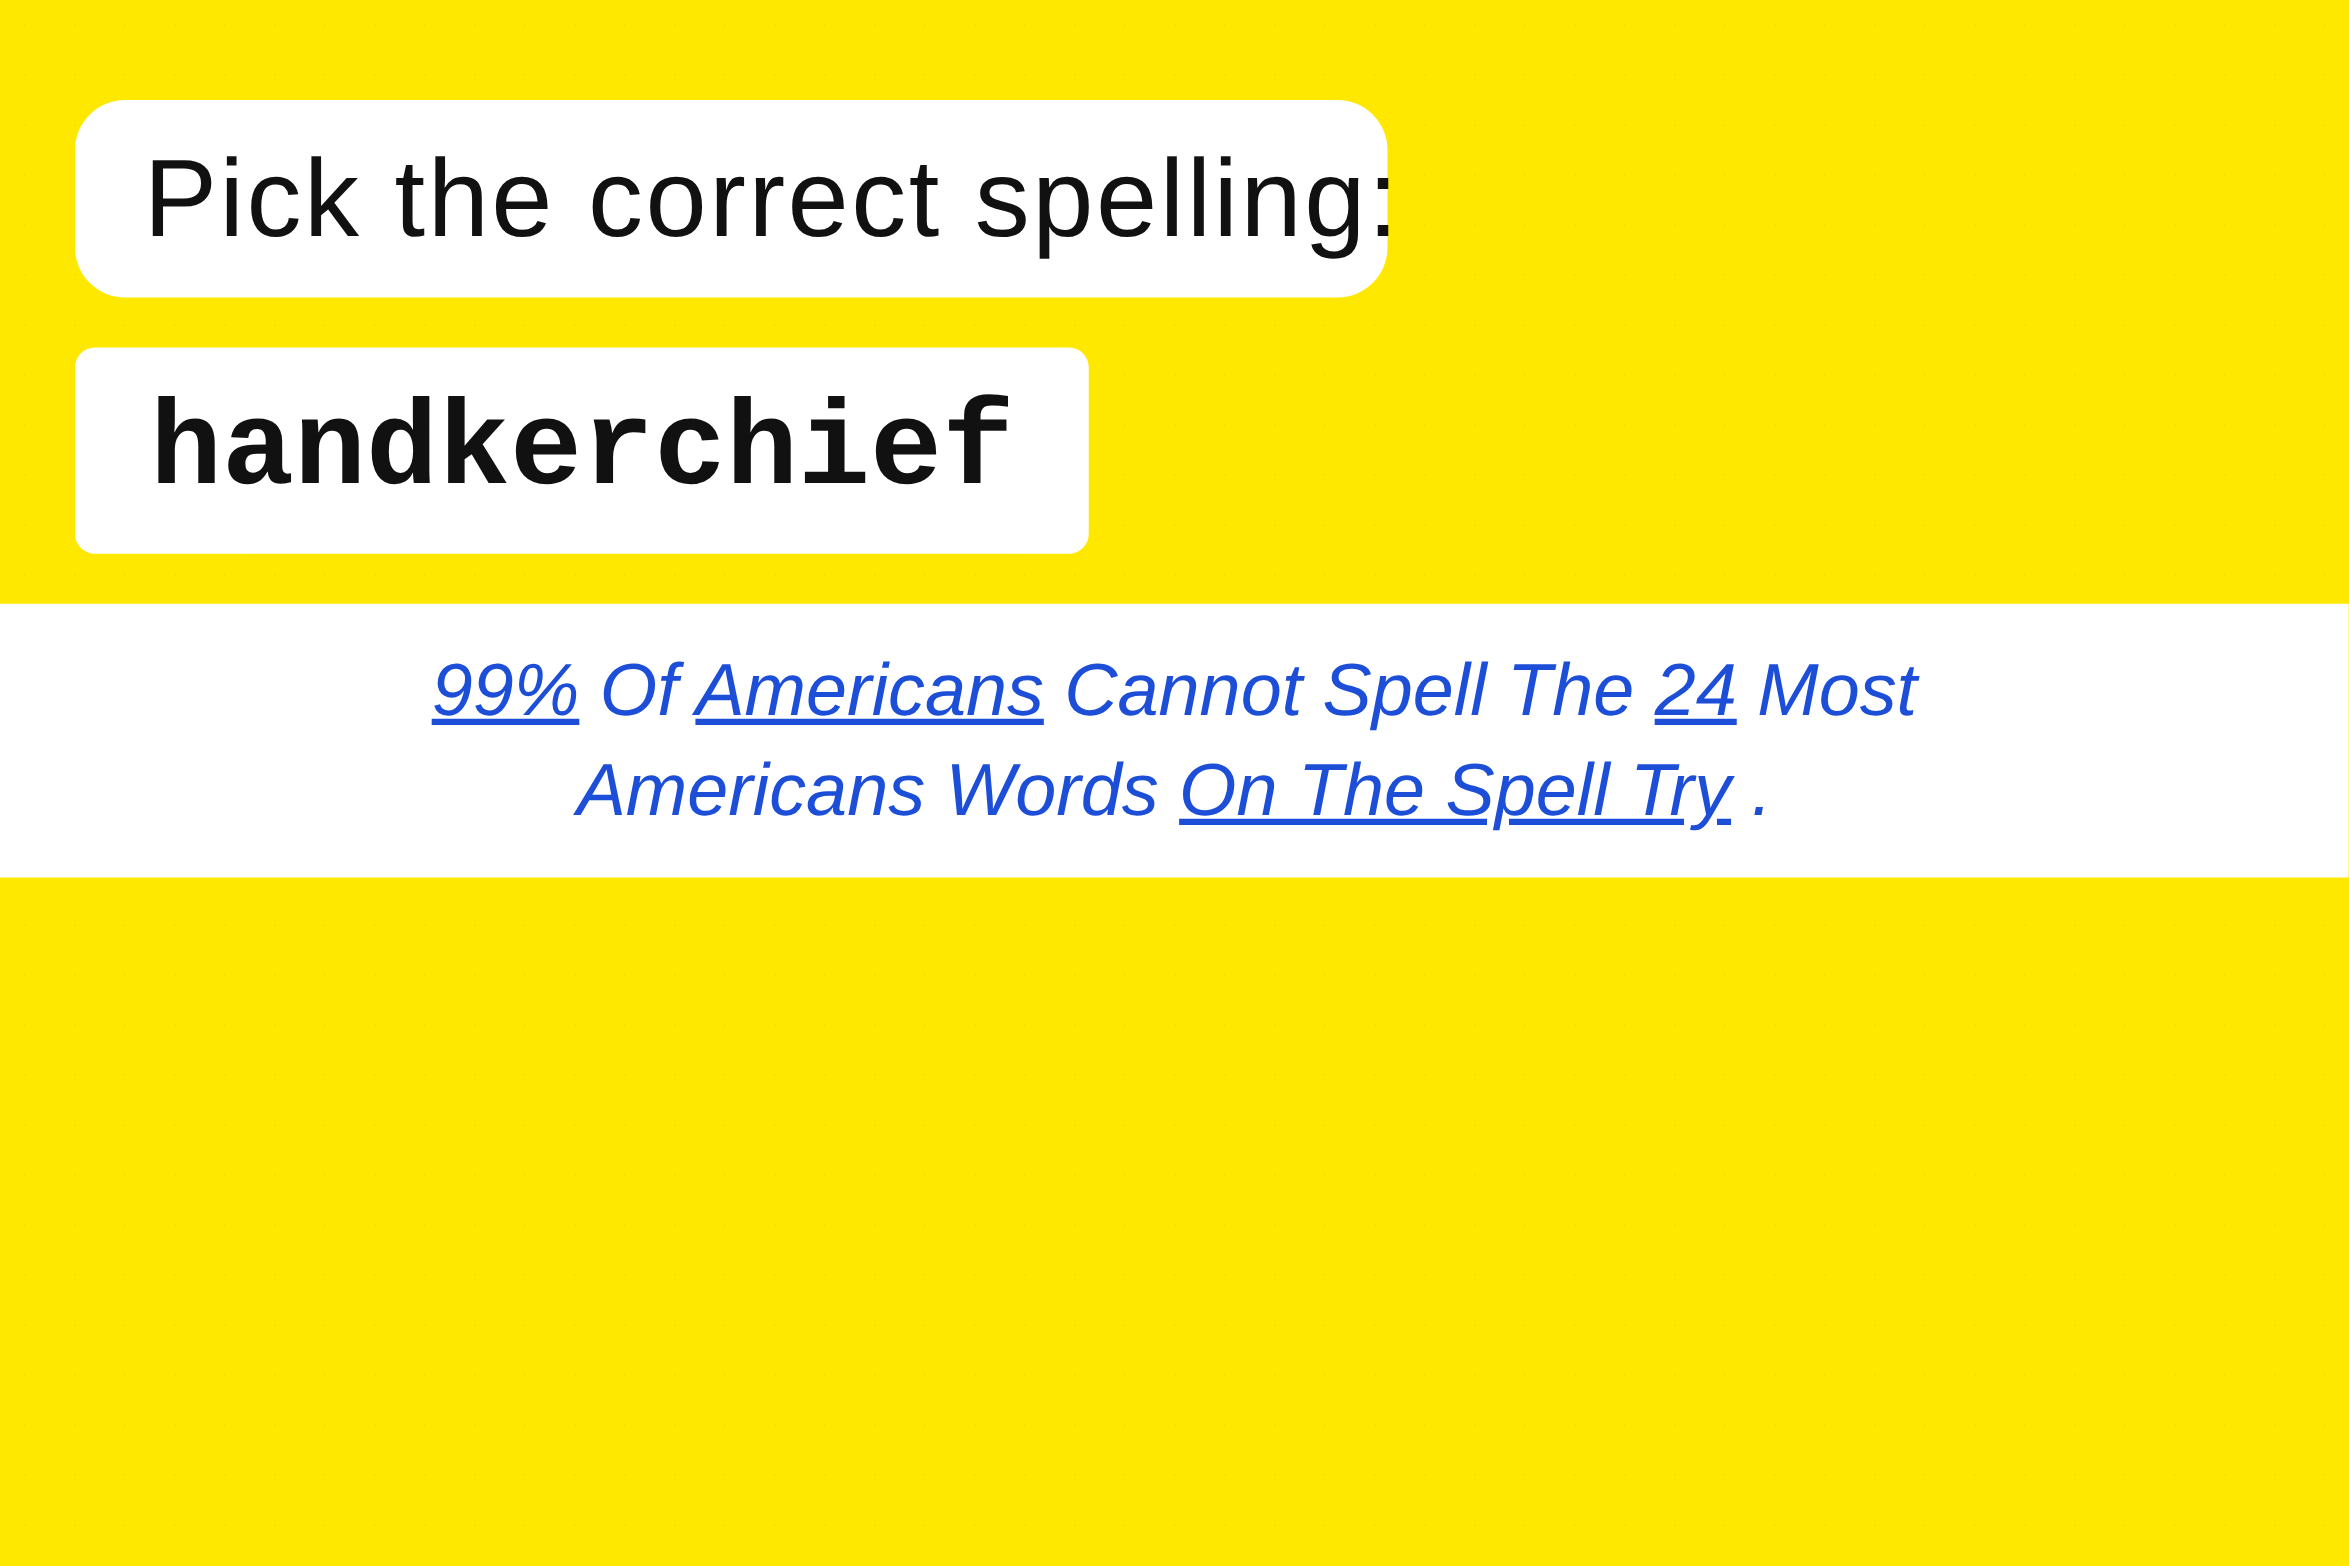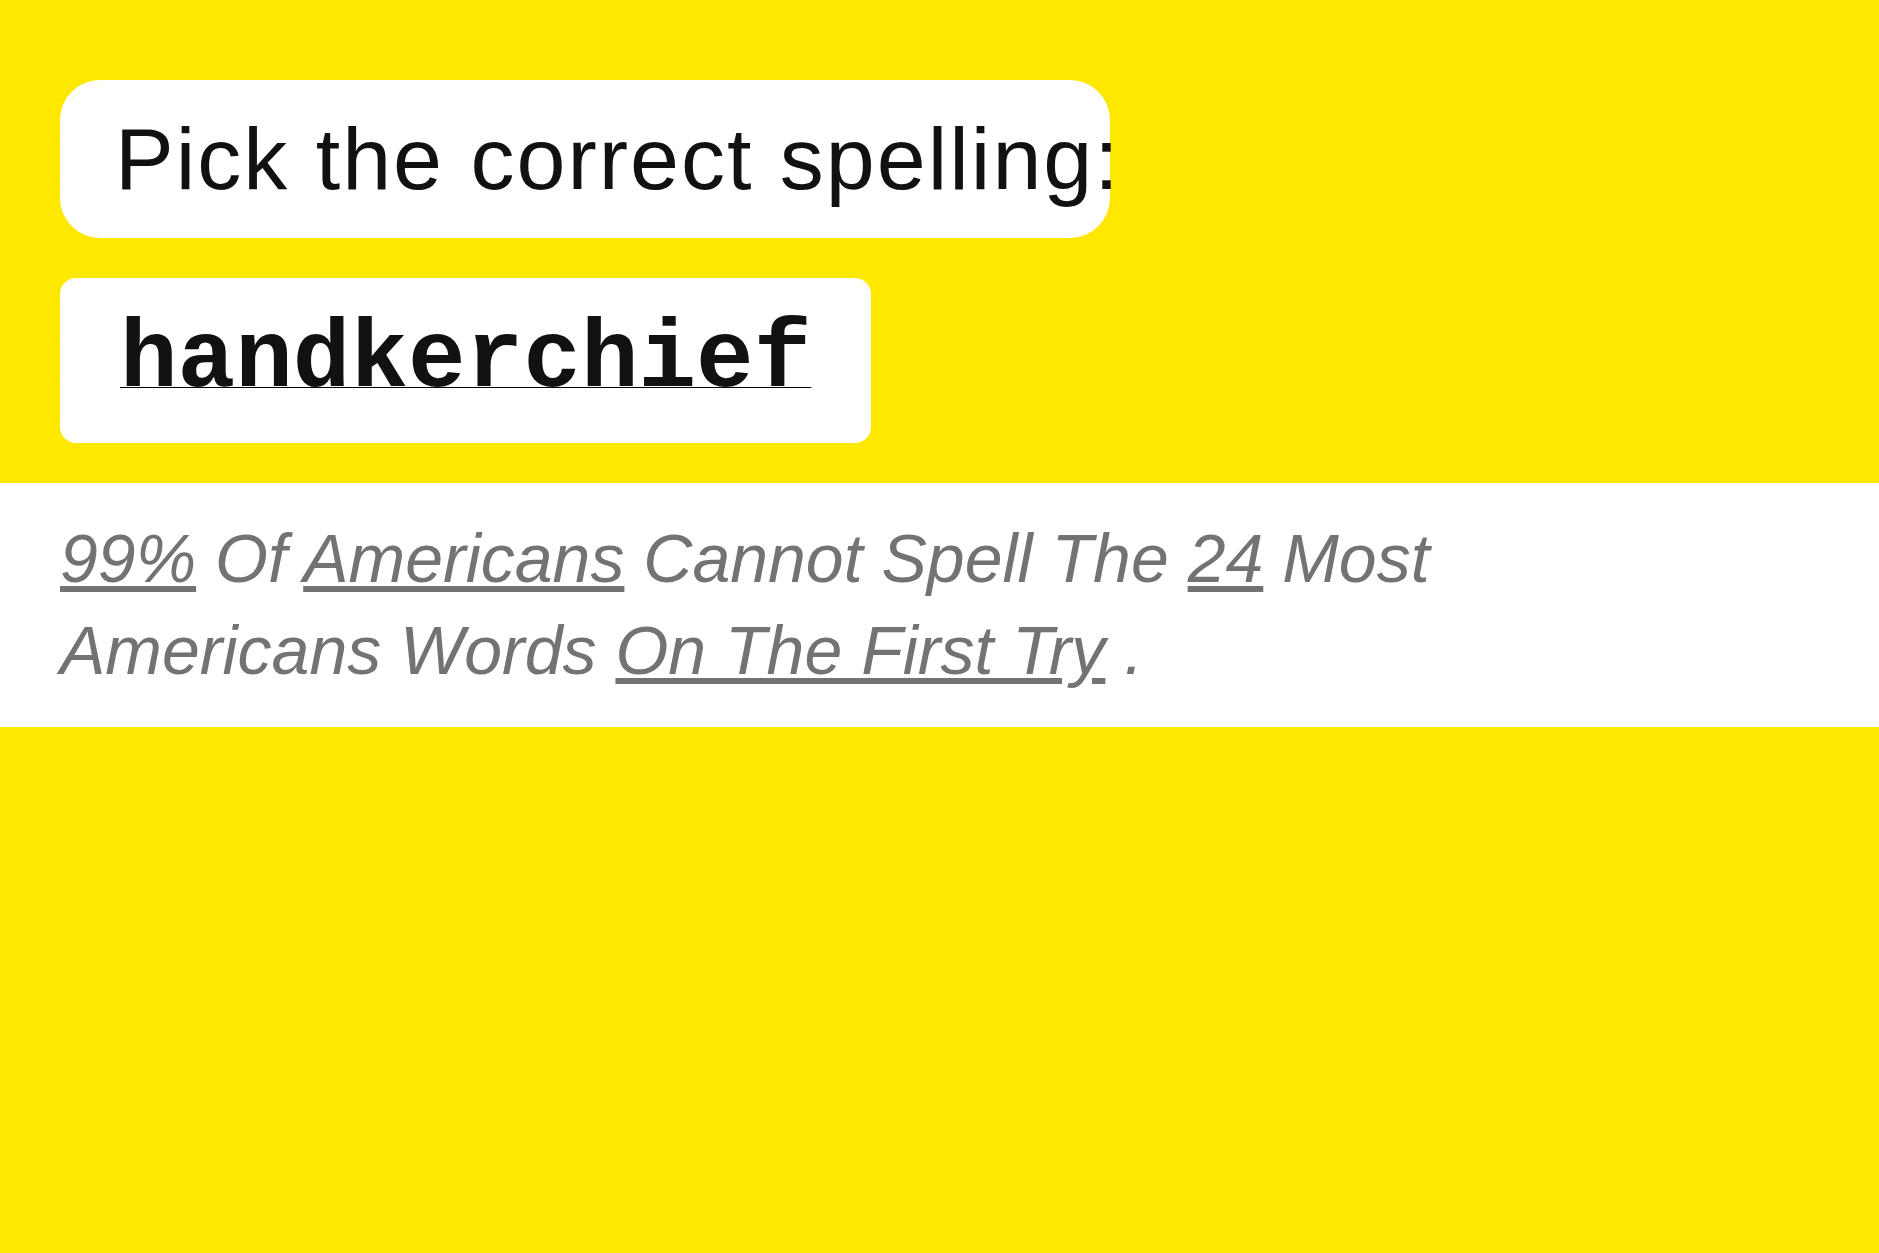--- a/index.html
+++ b/index.html
@@ -51,21 +51,20 @@
       color: #111;
       letter-spacing: 2px;
       white-space: nowrap;
     }
 
     .options-row {
       display: flex;
       flex-direction: row;
       gap: 40px;
       align-items: center;
-      text-decoration: underline;
     }
 
     .option-pill {
       background: white;
       border-radius: 16px;
       padding: 28px 60px;
       cursor: pointer;
     }
 
     .option-text {
@@ -79,25 +78,26 @@
     .subtitle-banner {
       background: white;
       padding: 30px 0px;
       margin: 0 -60px;
       padding-left: 60px;
       padding-right: 60px;
     }
 
     .subtitle-text {
       font-family: 'Segoe Script', 'Comic Sans MS', cursive, sans-serif;
-      font-size: 68px;
+      font-size: 59px;
       font-weight: normal;
-      color: #737373;
+      color: #1d4ed8;
       line-height: 1.35;
       font-style: italic;
+      text-align: center;
     }
 
     .subtitle-text .underlined {
       text-decoration: underline;
     }
   </style>
 </head>
 <body>
 
 <div class="bg-texture"></div>
@@ -117,18 +117,18 @@
   <div class="subtitle-banner">
     <div class="subtitle-text">
       <span class="underlined">99%</span>
       <span> Of </span>
       <span class="underlined">Americans</span>
       <span> Cannot Spell The </span>
       <span class="underlined">24</span>
       <span> Most</span>
       <br>
       <span>Americans Words </span>
-      <span class="underlined">On The First Try</span>
+      <span class="underlined">On The Spell Try</span>
       <span>.</span>
     </div>
   </div>
 
 </div>
 
 </body></html>

